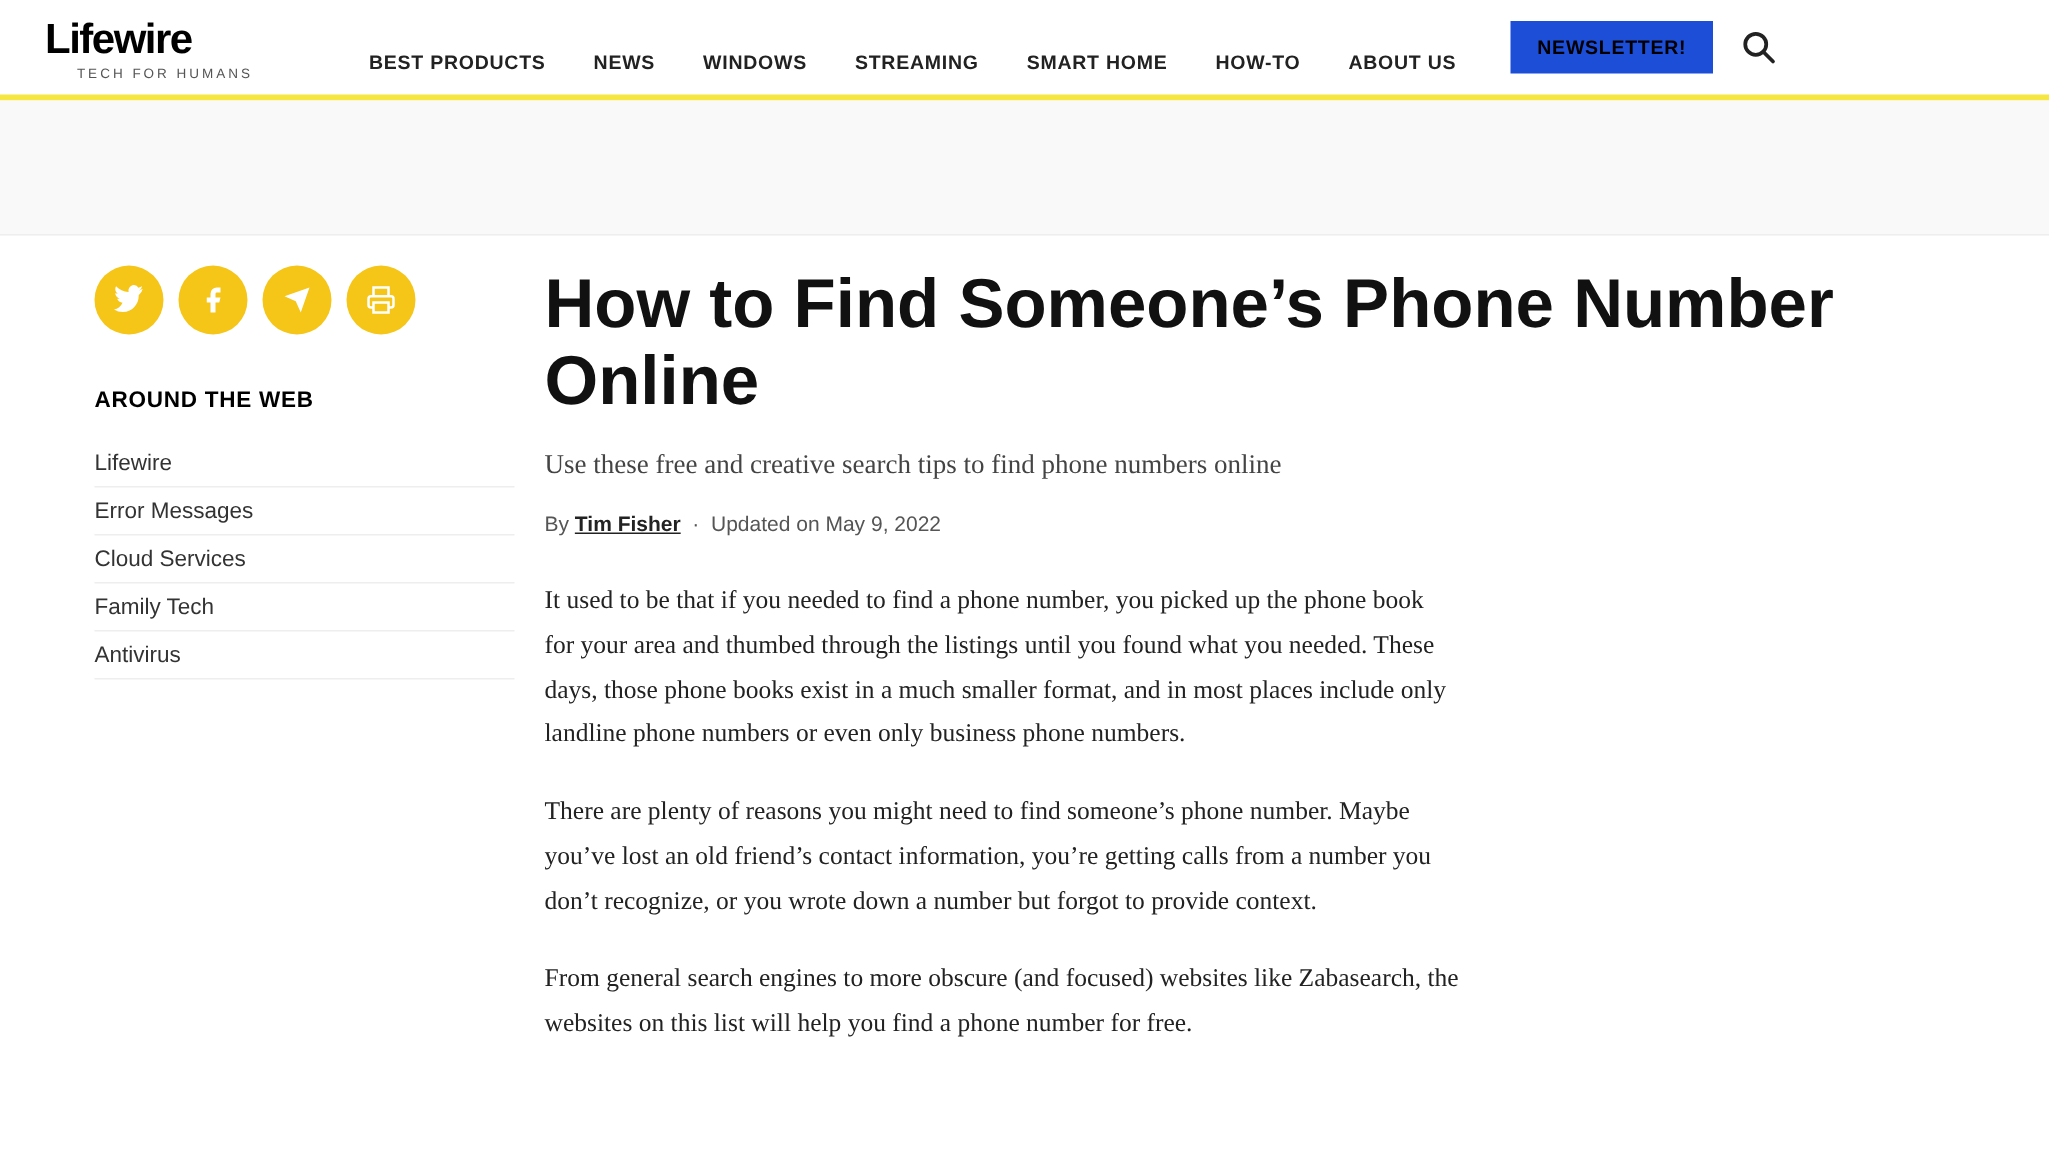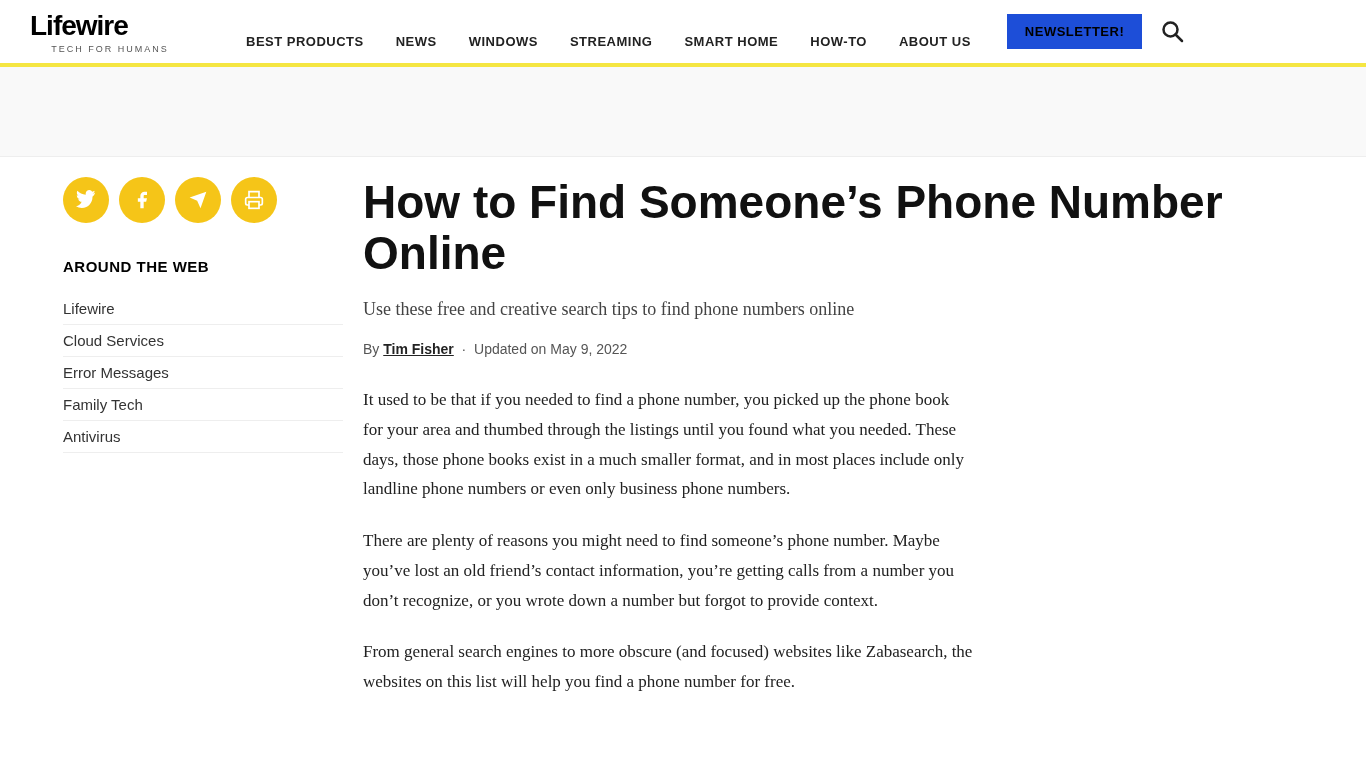--- a/index.html
+++ b/index.html
@@ -258,22 +258,22 @@
           <svg width="20" height="20" viewBox="0 0 24 24" fill="none" stroke="white" stroke-width="2">
             <polyline points="6 9 6 2 18 2 18 9"></polyline>
             <path d="M6 18H4a2 2 0 01-2-2v-5a2 2 0 012-2h16a2 2 0 012 2v5a2 2 0 01-2 2h-2"></path>
             <rect x="6" y="14" width="12" height="8"></rect>
           </svg>
         </button>
       </div>
 
       <div class="sidebar-section-title">AROUND THE WEB</div>
       <a class="sidebar-link">Lifewire</a>
+      <a class="sidebar-link">Error Messages</a>
       <a class="sidebar-link">Cloud Services</a>
-      <a class="sidebar-link">Error Messages</a>
       <a class="sidebar-link">Family Tech</a>
       <a class="sidebar-link">Antivirus</a>
     </div>
 
     <div class="right-col">
 
 
       <h1 class="article-title">How to Find Someone’s Phone Number Online</h1>
 
       <p class="article-subtitle">Use these free and creative search tips to find phone numbers online</p>

